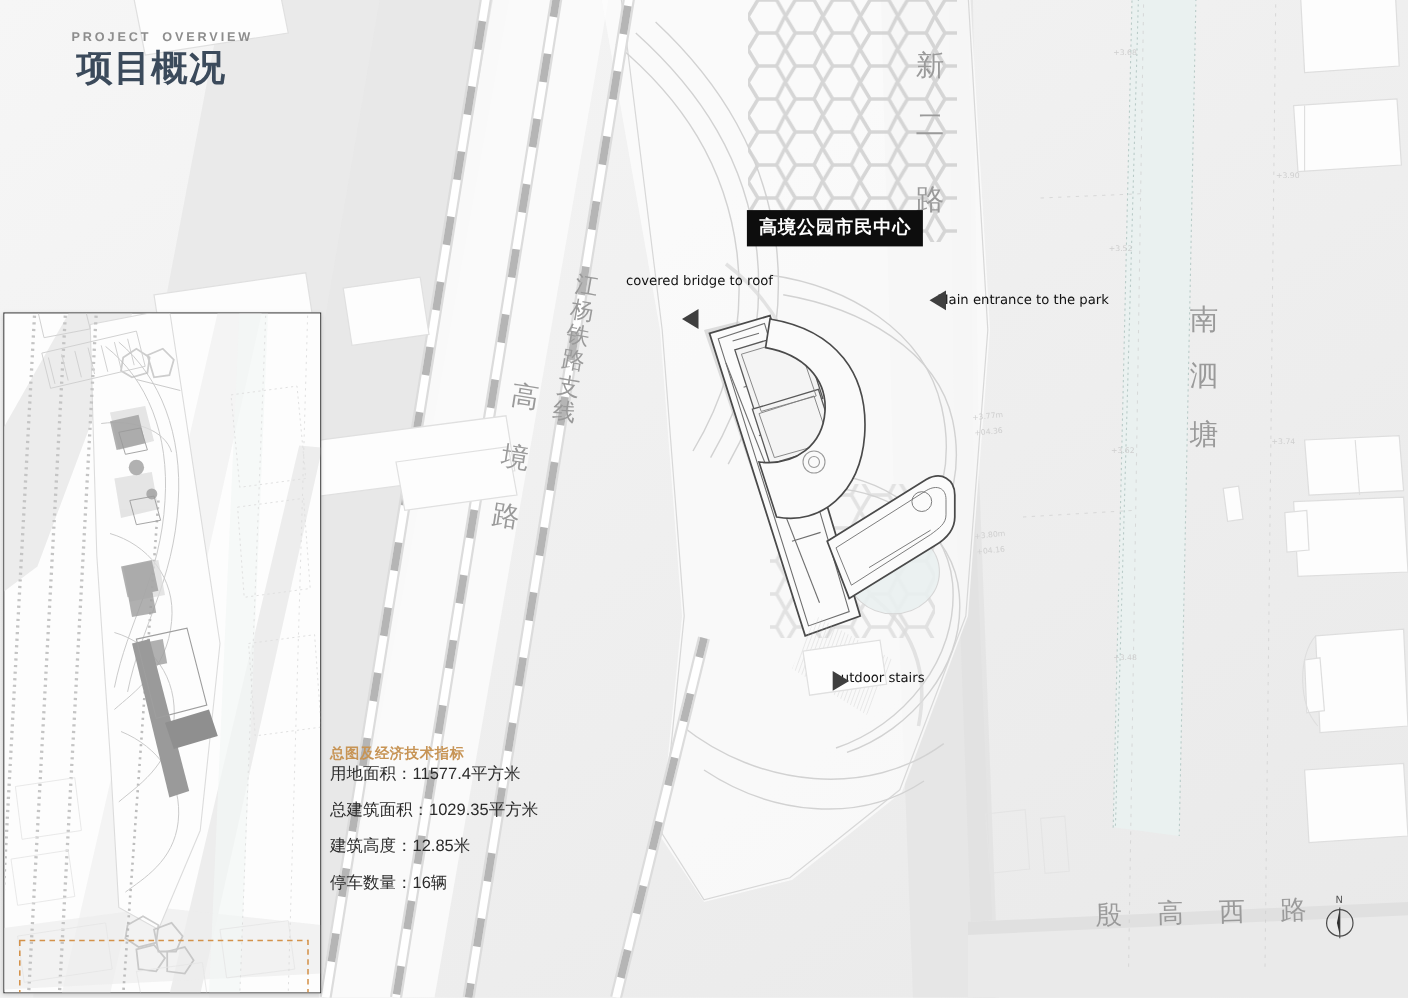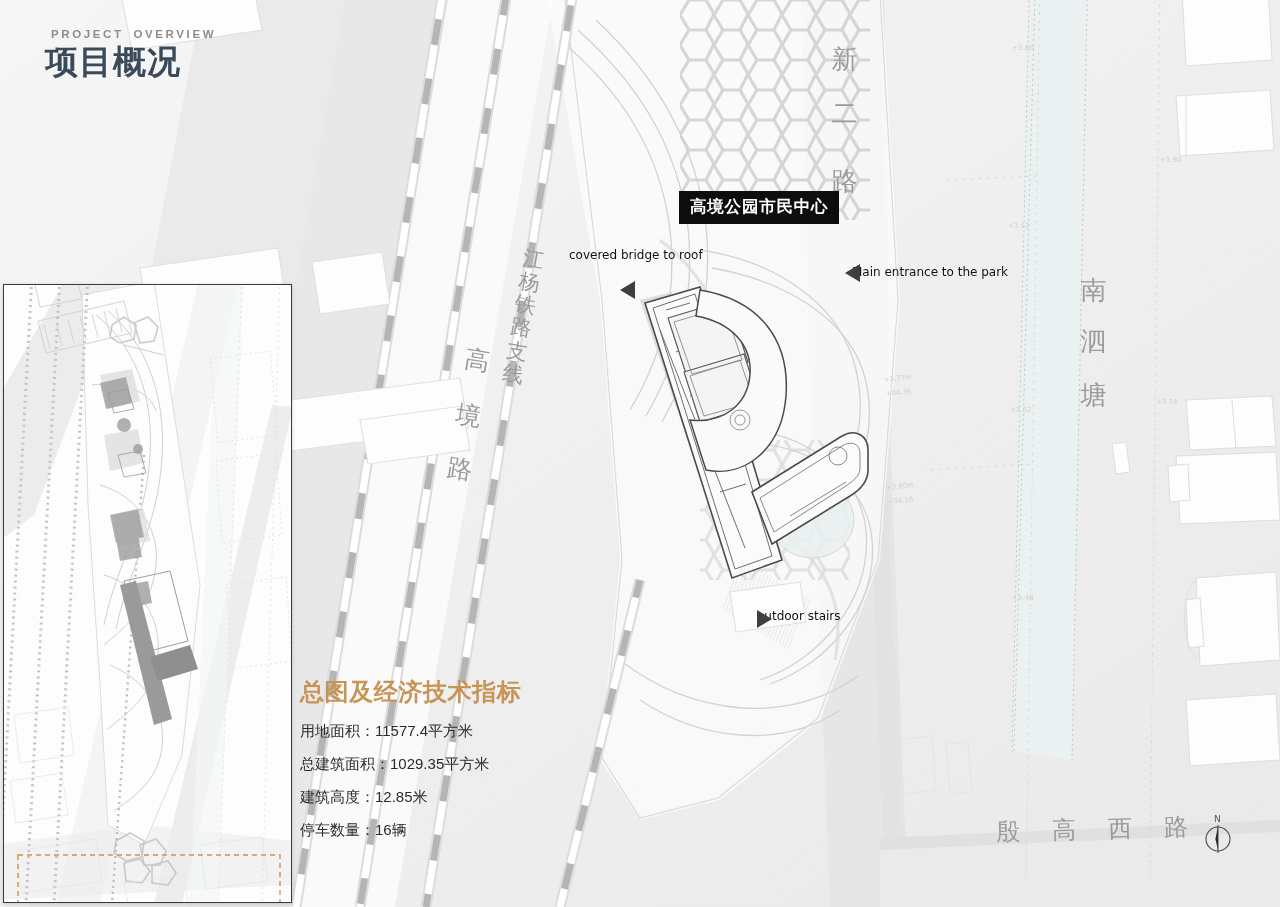--- a/index.html
+++ b/index.html
@@ -16,42 +16,43 @@
     overflow: hidden;
   }
 
   
   #plan { position:absolute; inset:0; width:1280px; height:907px; }
 
   
   #title-block { position:absolute; left:45px; top:28px; z-index:40; }
   #eyebrow {
     font-size:11.5px; letter-spacing:2.6px; color:#8d8d8d; font-weight:700;
-    white-space:nowrap; margin-left:6px;
+    white-space:nowrap; margin-left:20px;
   }
   #eyebrow .gap { display:inline-block; width:10px; }
   #main-title {
     font-size:33px; font-weight:700; color:#3b4a5b; letter-spacing:1px;
     line-height:1.18; margin-top:3px; white-space:nowrap;
     font-family:"DejaVu Sans","Liberation Sans",sans-serif;
+    text-align:center;
   }
 
   
   #inset {
     position:absolute; left:3px; top:284px; width:289px; height:619px;
     background:#fdfdfd; border:1px solid #3a3a3a; z-index:30;
     box-shadow:0 1px 4px rgba(0,0,0,.18); overflow:hidden;
   }
   #inset svg { display:block; }
 
   
   #metrics { position:absolute; left:300px; top:676px; z-index:45; }
   #metrics-title {
-    font-size:24px; font-weight:700; color:#c79455; letter-spacing:.6px;
-    margin-bottom:14px; white-space:nowrap;
+    font-size:13px; font-weight:700; color:#c79455; letter-spacing:.6px;
+    white-space:nowrap;
     font-family:"DejaVu Sans","Liberation Sans",sans-serif;
   }
   .metric-row {
     font-size:15px; color:#2b2b2b; white-space:nowrap; margin-bottom:14px;
     font-family:Liberation Sans, sans-serif;
   }
   .metric-row:last-child { margin-bottom:1px; }
 
   
   .callout { position:absolute; z-index:35; white-space:nowrap;

